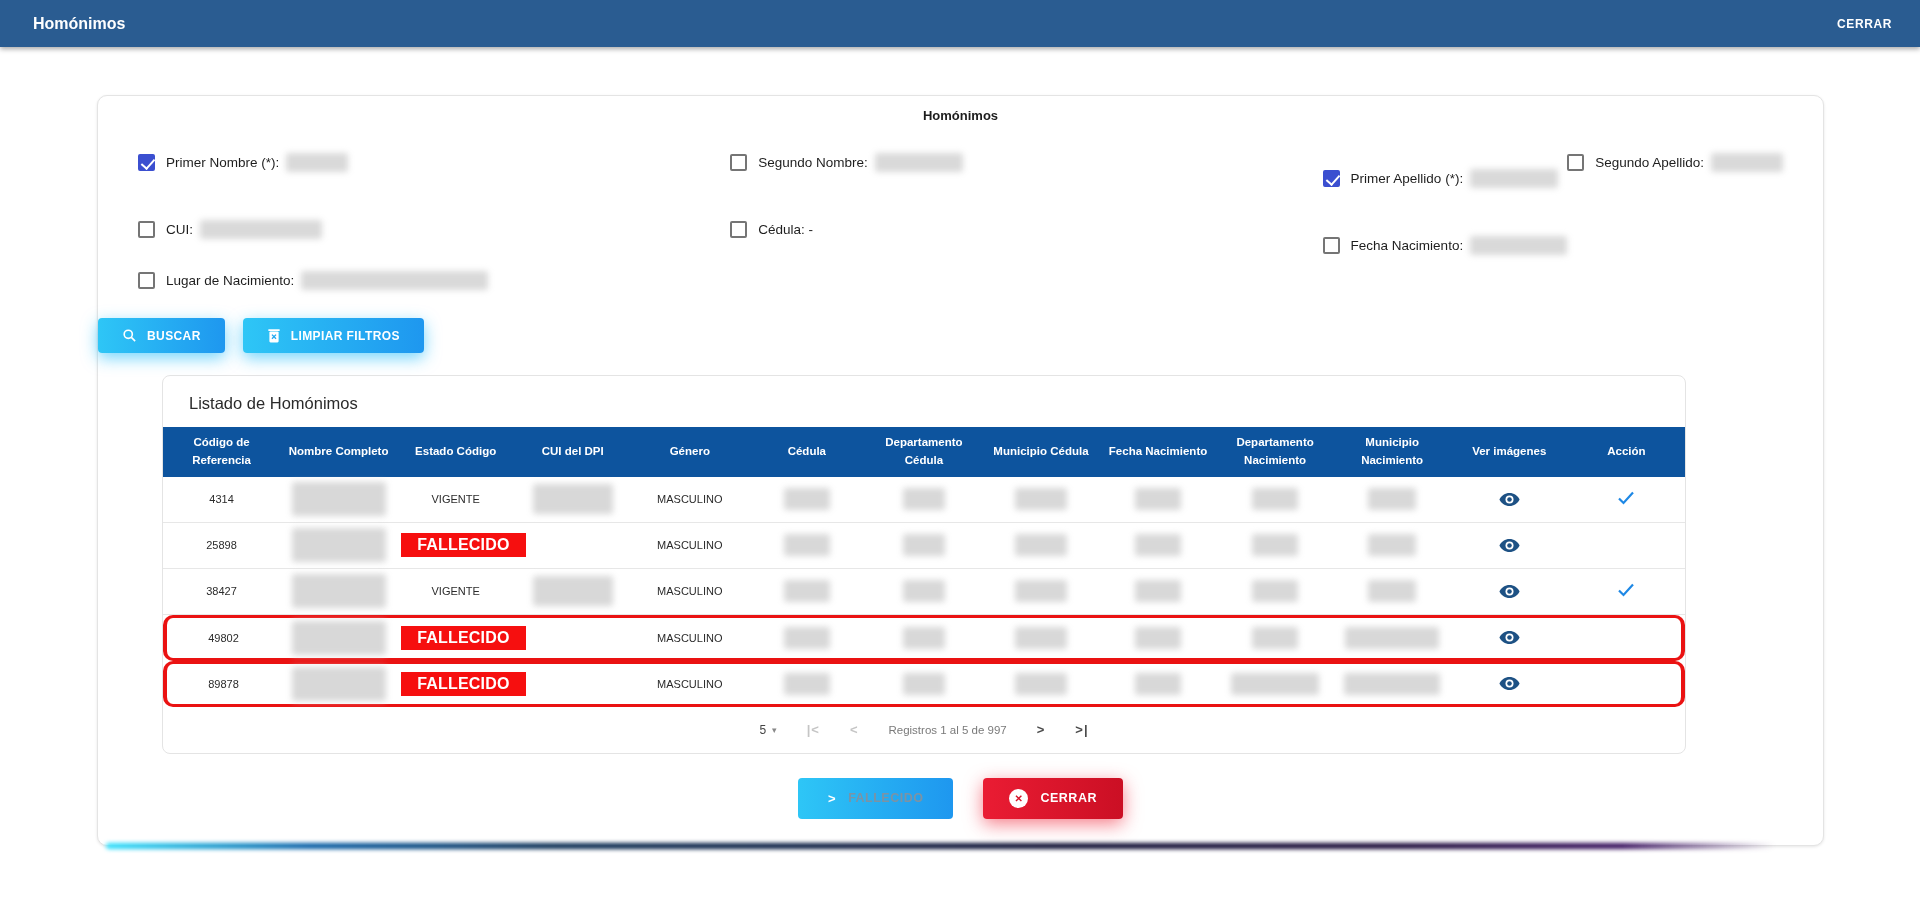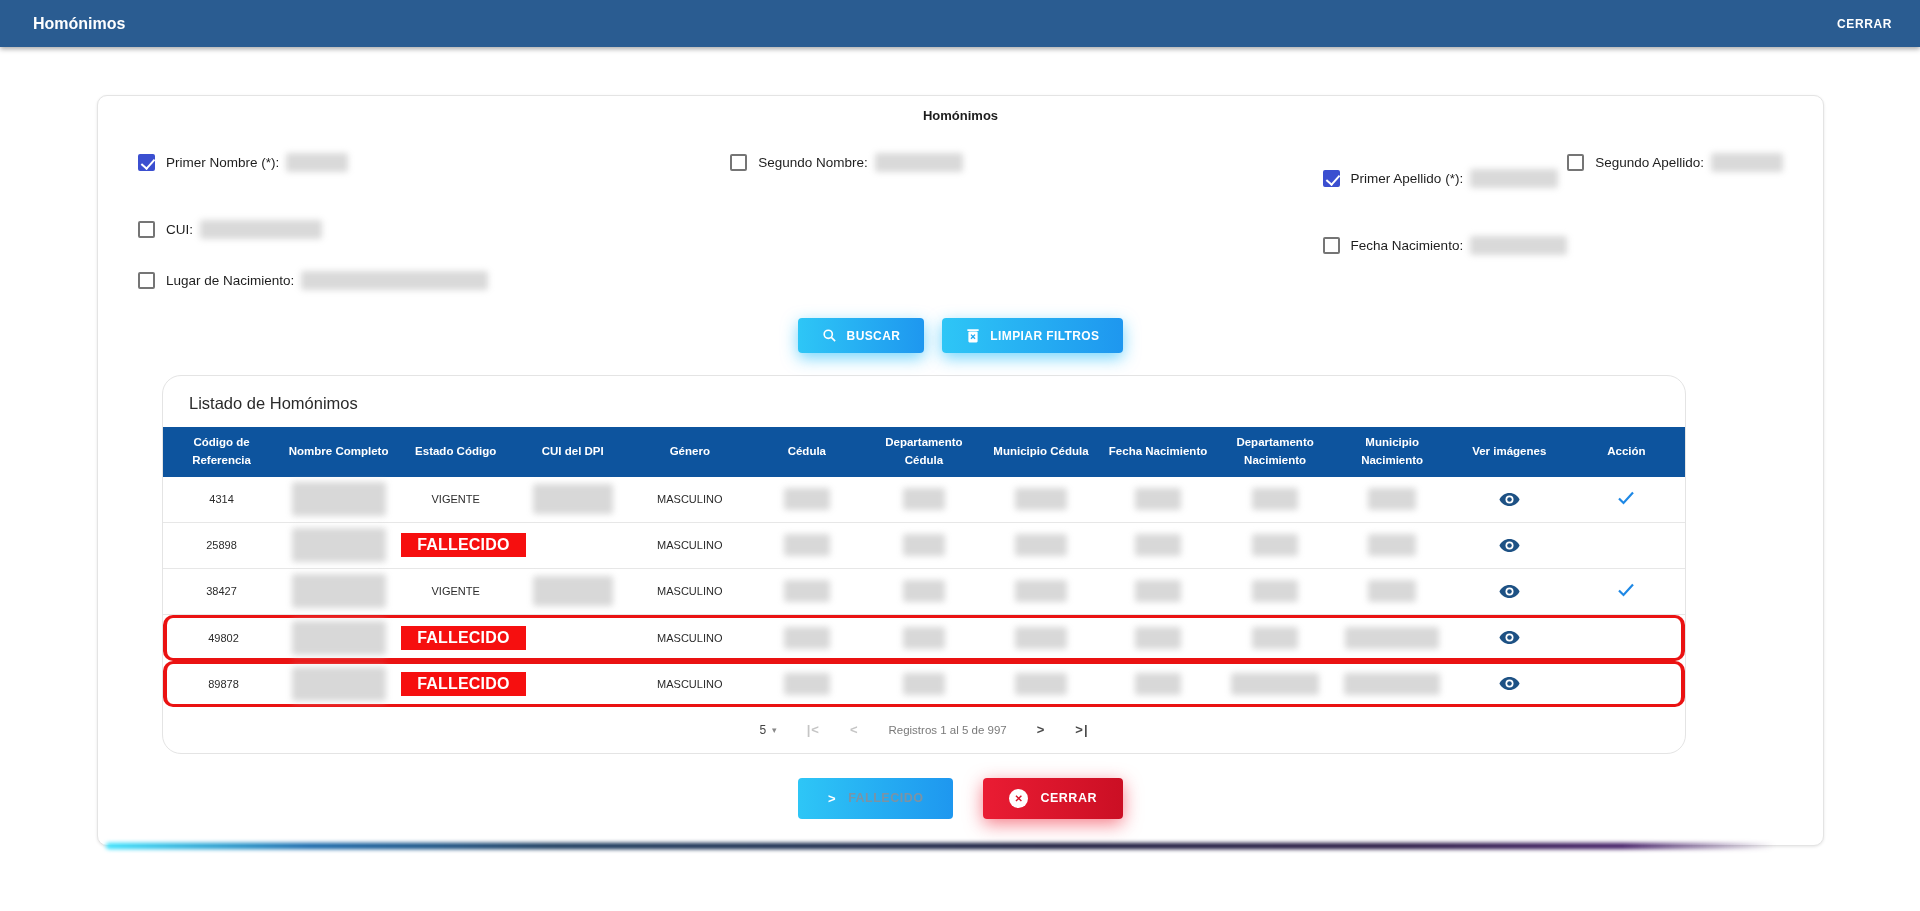--- a/index.html
+++ b/index.html
@@ -32,30 +32,30 @@
         margin-right:11px; cursor:pointer; position:relative; background:#fff; }
   .cb.checked { background:#3b4fd0; border-color:#3b4fd0; }
   .cb.checked::after { content:""; position:absolute; left:4px; top:0px; width:6px; height:11px;
         border:solid #fff; border-width:0 2px 2px 0; transform:rotate(42deg); }
   .fblur { display:inline-block; height:19px; margin-left:7px; background:#d9d9d9;
         filter:blur(3px); border-radius:2px; }
   .fb-0 { width:62px; } .fb-1 { width:88px; } .fb-2 { width:88px; } .fb-3 { width:72px; }
   .fb-4 { width:122px; } .fb-6 { width:97px; } .fb-7 { width:187px; }
 
   
-  .actions { display:flex; justify-content:center; gap:18px; margin:24px 0 10px; }
+  .actions { display:flex; justify-content:flex-start; gap:18px; margin:24px 0 10px; }
   .btn-blue { display:inline-flex; align-items:center; gap:10px; border:none; cursor:pointer;
         background:linear-gradient(90deg,#2ec6f6,#1e97ef); color:#fff; font-family:inherit;
         font-weight:bold; font-size:12px; letter-spacing:.4px; padding:10px 24px;
         border-radius:4px; box-shadow:0 5px 16px rgba(41,190,250,.65); }
   .btn-blue svg { display:block; }
 
   
   .list-card { width:1524px; margin:22px 14px 0 64px; border:1px solid #e4e4e4;
-        border-radius:19px; overflow:hidden; background:#fff; }
+        border-radius:8px; overflow:hidden; background:#fff; }
   .list-title { font-size:16.5px; color:#2b2b2b; padding:18px 26px 14px; }
   table { width:100%; border-collapse:separate; border-spacing:0; table-layout:fixed; }
   th { background:#0d549e; color:#fff; font-size:11.5px; font-weight:bold;
        padding:7px 5px; height:48px; line-height:1.55; text-align:center; }
   td { height:46px; text-align:center; font-size:11px; color:#2b2b2b;
        border-bottom:1px solid #e7e7e7; padding:2px 4px; background:#fff; }
   tr.hl td { border-top:3px solid #ea1212; border-bottom:3px solid #ea1212; }
   tr.hl td:first-child { border-left:4px solid #ea1212;
        border-top-left-radius:10px; border-bottom-left-radius:10px; }
   tr.hl td:last-child { border-right:4px solid #ea1212;
@@ -127,20 +127,24 @@
     <div class="filter-item fi-c4">
       <span class="cb"></span>
       <span>Segundo Apellido:</span>
       <span class="fblur fb-3"></span>
     </div>
     <div class="filter-item fi-c1">
       <span class="cb"></span>
       <span>CUI:</span>
       <span class="fblur fb-4"></span>
     </div>
+    <div class="filter-item fi-c2">
+      <span class="cb"></span>
+      <span>Cédula: -</span>
+    </div>
     <div class="filter-item fi-c3">
       <span class="cb"></span>
       <span>Fecha Nacimiento:</span>
       <span class="fblur fb-6"></span>
     </div>
     <div class="filter-item fi-c1">
       <span class="cb"></span>
       <span>Lugar de Nacimiento:</span>
       <span class="fblur fb-7"></span>
     </div>

